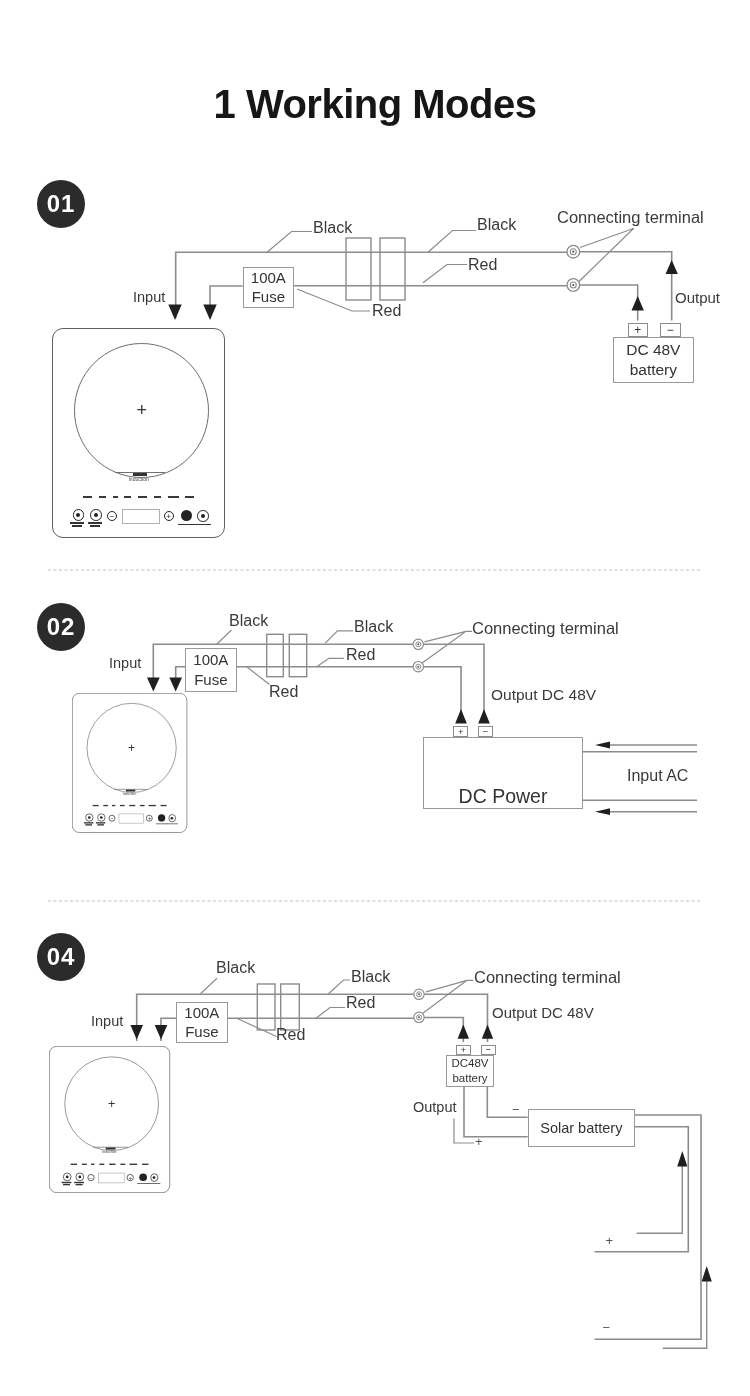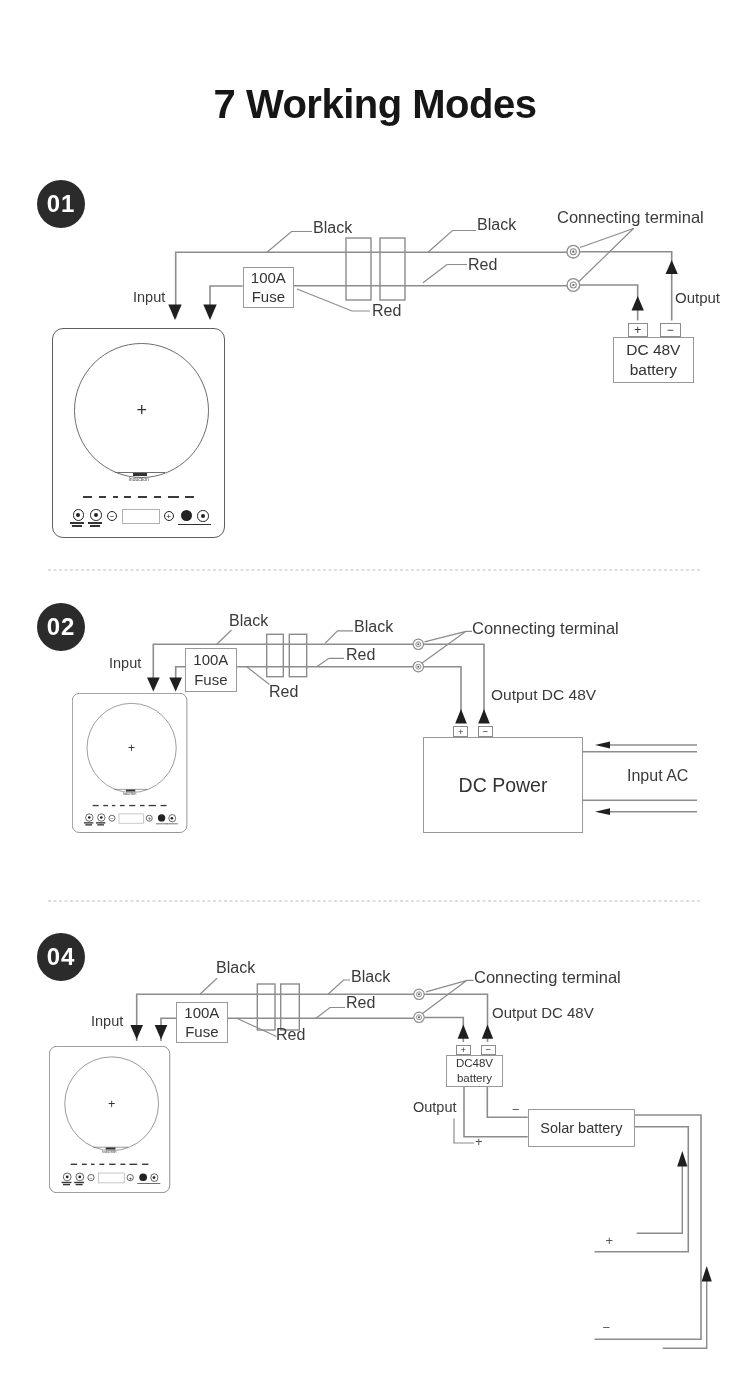--- a/index.html
+++ b/index.html
@@ -38,21 +38,21 @@
          font-size:8px;color:#222;}
   .ck-display{position:absolute;left:68.7px;top:179.7px;width:38px;height:15px;
               border:1.3px solid #b0b0b0;box-sizing:border-box;}
   .ck-sub{position:absolute;height:1.6px;background:#333;}
 </style>
 </head>
 <body>
 
 <div id="page">
 
-  <div class="title">7 Working Modes</div>
+  <div class="title">1 Working Modes</div>
 
   <svg id="wires" width="750" height="1396" viewBox="0 0 750 1396">
     <g stroke="#8c8c8c" stroke-width="1.6" fill="none">
       <path d="M175.7 318 V252.3 H567"></path>
       <path d="M579.6 251.7 H671.7 V320.5"></path>
       <path d="M210 318 V286 H242.7"></path>
       <path d="M294 285.7 H567"></path>
       <path d="M579.6 285 H637.7 V320.5"></path>
       <rect x="346" y="238" width="25" height="62" stroke-width="1.4"></rect>
       <rect x="380" y="238" width="25" height="62" stroke-width="1.4"></rect>
@@ -231,21 +231,21 @@
   <div class="lbl" style="left:472px;top:620px;font-size:16.5px;">Connecting terminal</div>
   <div class="lbl" style="left:491px;top:687px;font-size:15.5px;">Output DC 48V</div>
   <div class="lbl" style="left:627px;top:767.5px;font-size:16px;">Input AC</div>
 
   <div class="box" style="left:185px;top:648.3px;width:51.7px;height:43.4px;font-size:15px;line-height:19.5px;">
     <span>100A</span>
     <span>Fuse</span>
   </div>
   <div class="term" style="left:453.3px;top:725.7px;width:15px;height:11px;font-size:9.5px;">+</div>
   <div class="term" style="left:477.7px;top:725.7px;width:15px;height:11px;font-size:9.5px;">−</div>
-  <div class="box" style="left:423px;top:737px;width:160px;height:96px;font-size:19.5px;">
+  <div class="box" style="left:423px;top:737px;width:160px;height:72px;font-size:19.5px;justify-content:flex-end;">
     <span>DC Power</span>
   </div>
 
   <div class="cooktop" style="left:71.7px;top:693.3px;transform:scale(0.666);">
     <div class="ck-circle">
       <span>+</span>
     </div>
     <div class="ck-chord">
         <b></b>
       </div>
@@ -295,21 +295,21 @@
   <div class="lbl" style="left:512px;top:1103px;font-size:13px;color:#555;">−</div>
   <div class="lbl" style="left:605.5px;top:1234px;font-size:13px;color:#555;">+</div>
   <div class="lbl" style="left:602.5px;top:1320.5px;font-size:13px;color:#555;">−</div>
 
   <div class="box" style="left:176px;top:1001.7px;width:51.7px;height:41.6px;font-size:15px;line-height:19px;">
     <span>100A</span>
     <span>Fuse</span>
   </div>
   <div class="term" style="left:455.7px;top:1044.7px;width:15.3px;height:10.6px;font-size:9.5px;">+</div>
   <div class="term" style="left:480.7px;top:1044.7px;width:15.3px;height:10.6px;font-size:9.5px;">−</div>
-  <div class="box" style="left:446px;top:1055px;width:57px;height:31.7px;font-size:11.5px;line-height:14.5px;">
+  <div class="box" style="left:446px;top:1055px;width:48px;height:31.7px;font-size:11.5px;line-height:14.5px;">
     <span>DC48V</span>
     <span>battery</span>
   </div>
   <div class="box" style="left:527.7px;top:1109px;width:107.3px;height:37.7px;font-size:14.5px;">
     <span>Solar battery</span>
   </div>
 
   <div class="cooktop" style="left:49.3px;top:1046px;transform:scale(0.70);">
     <div class="ck-circle">
       <span>+</span>

